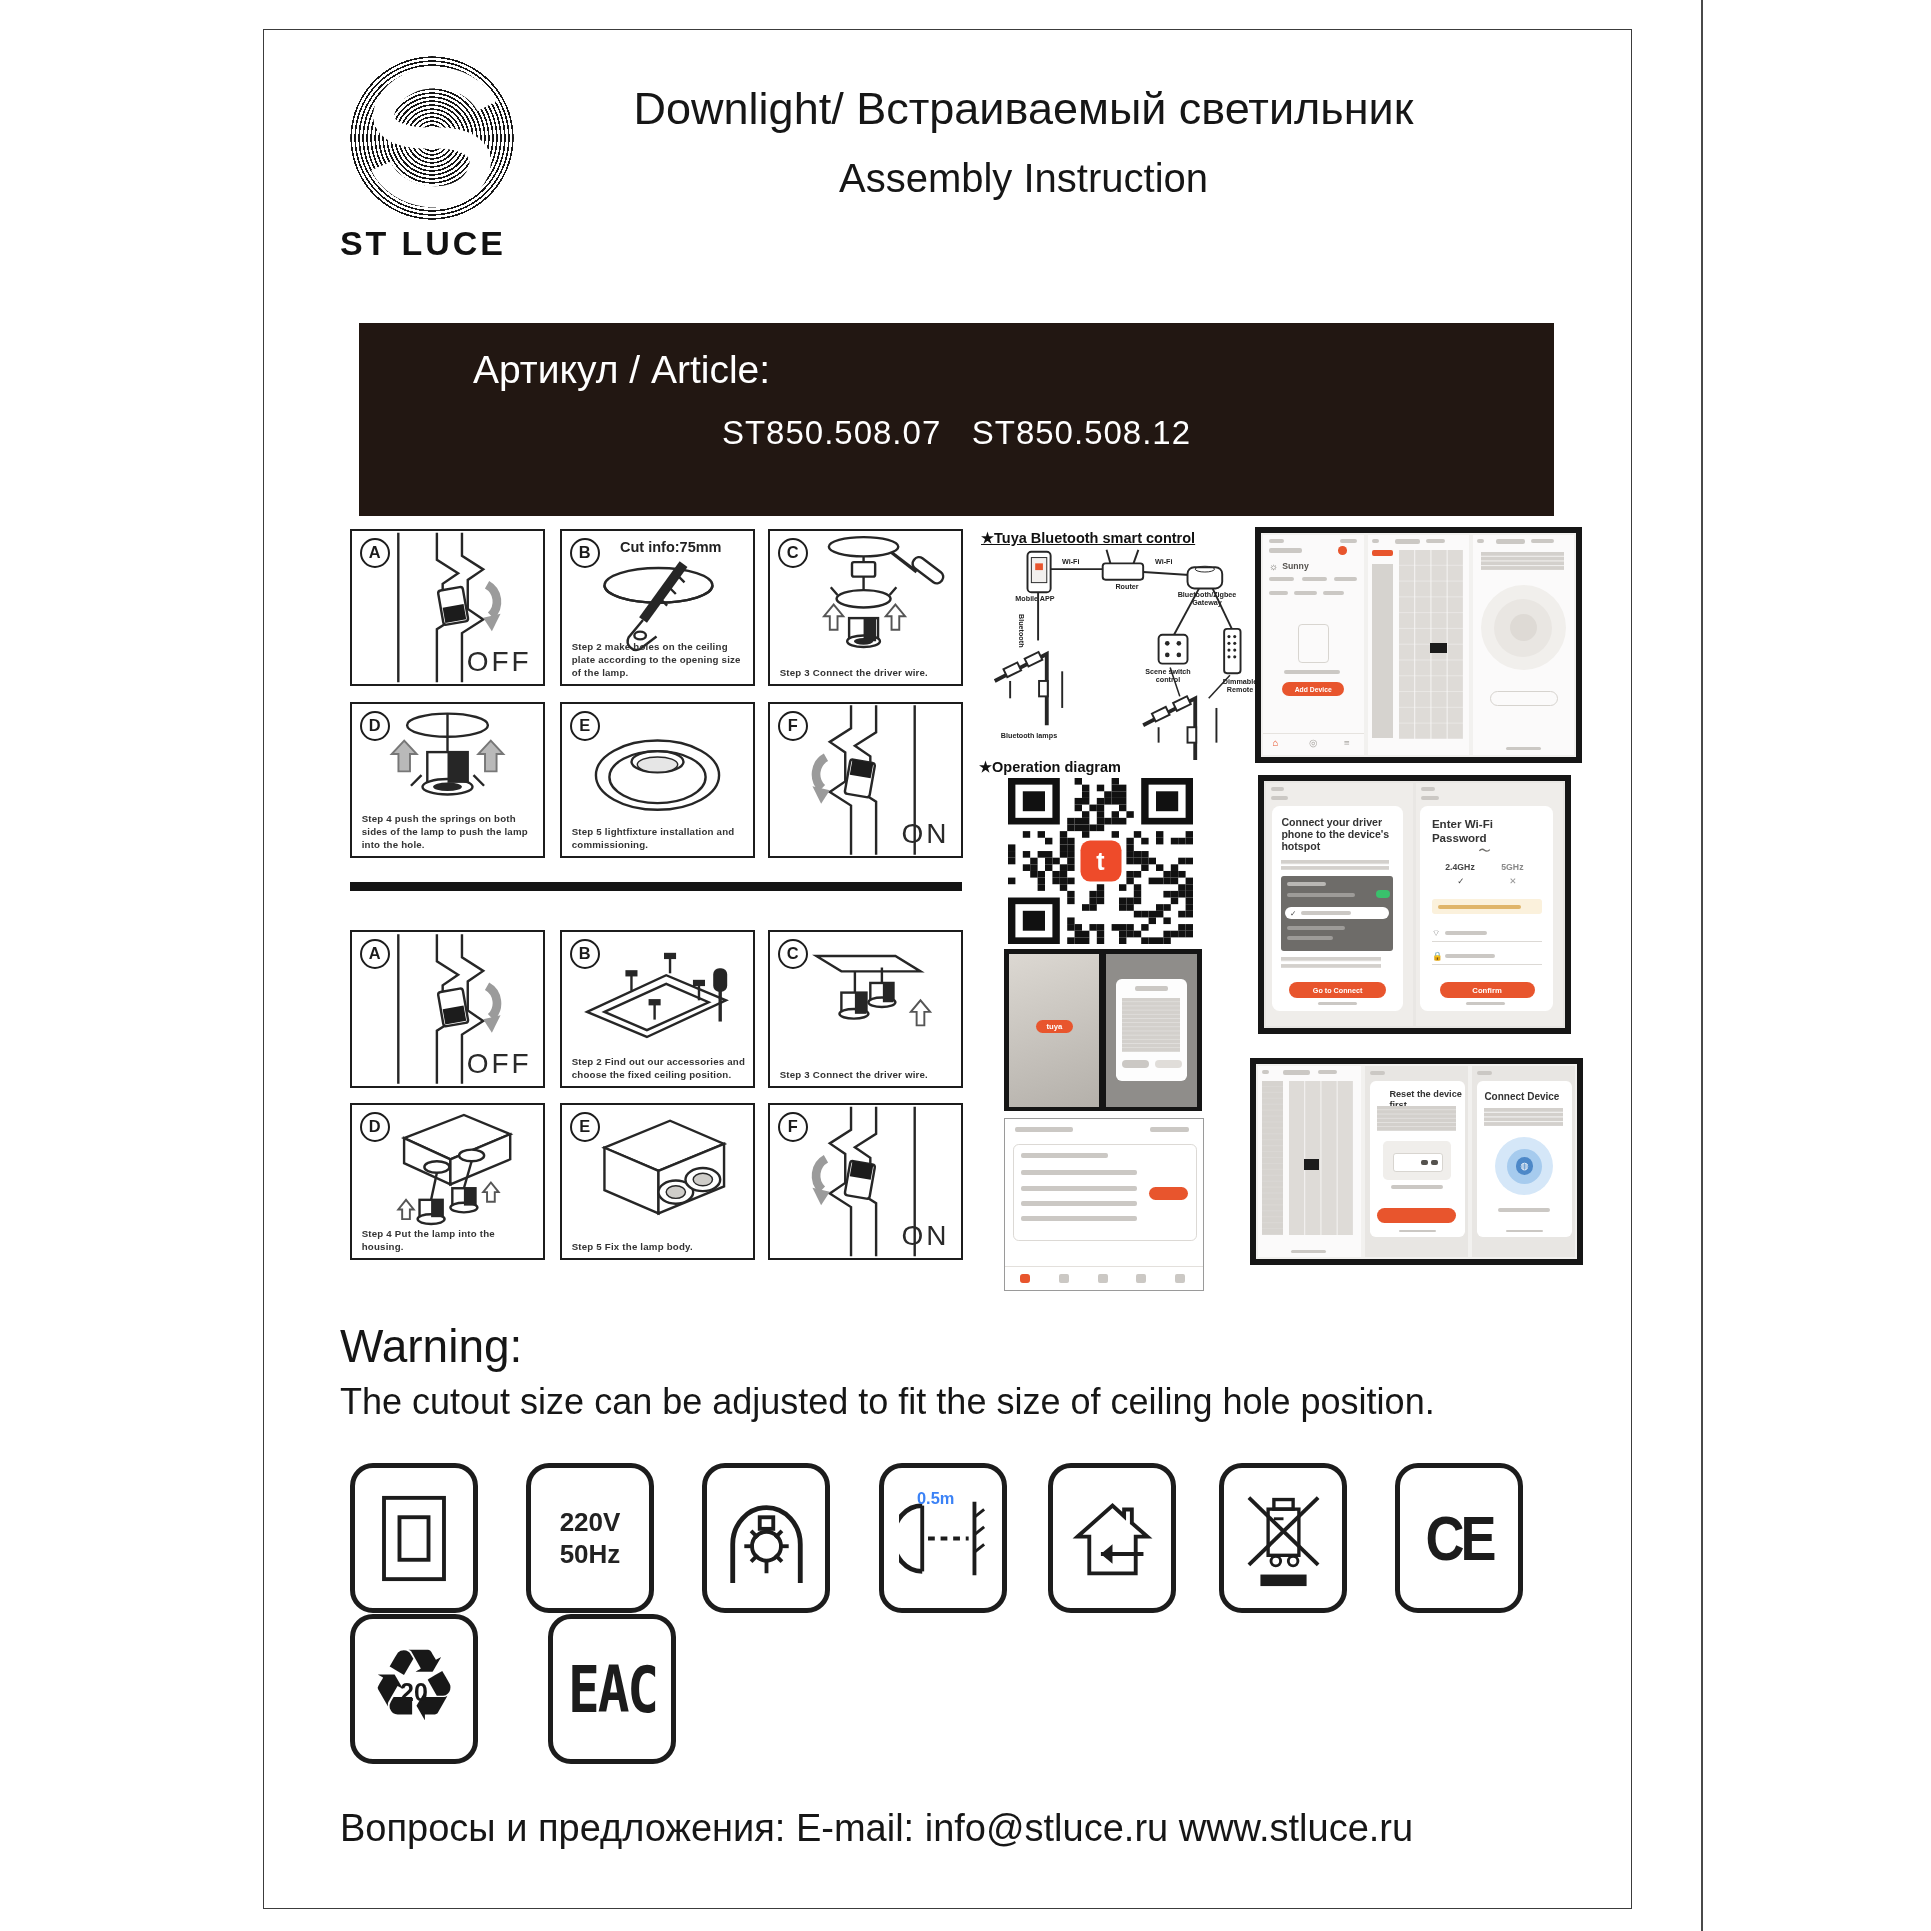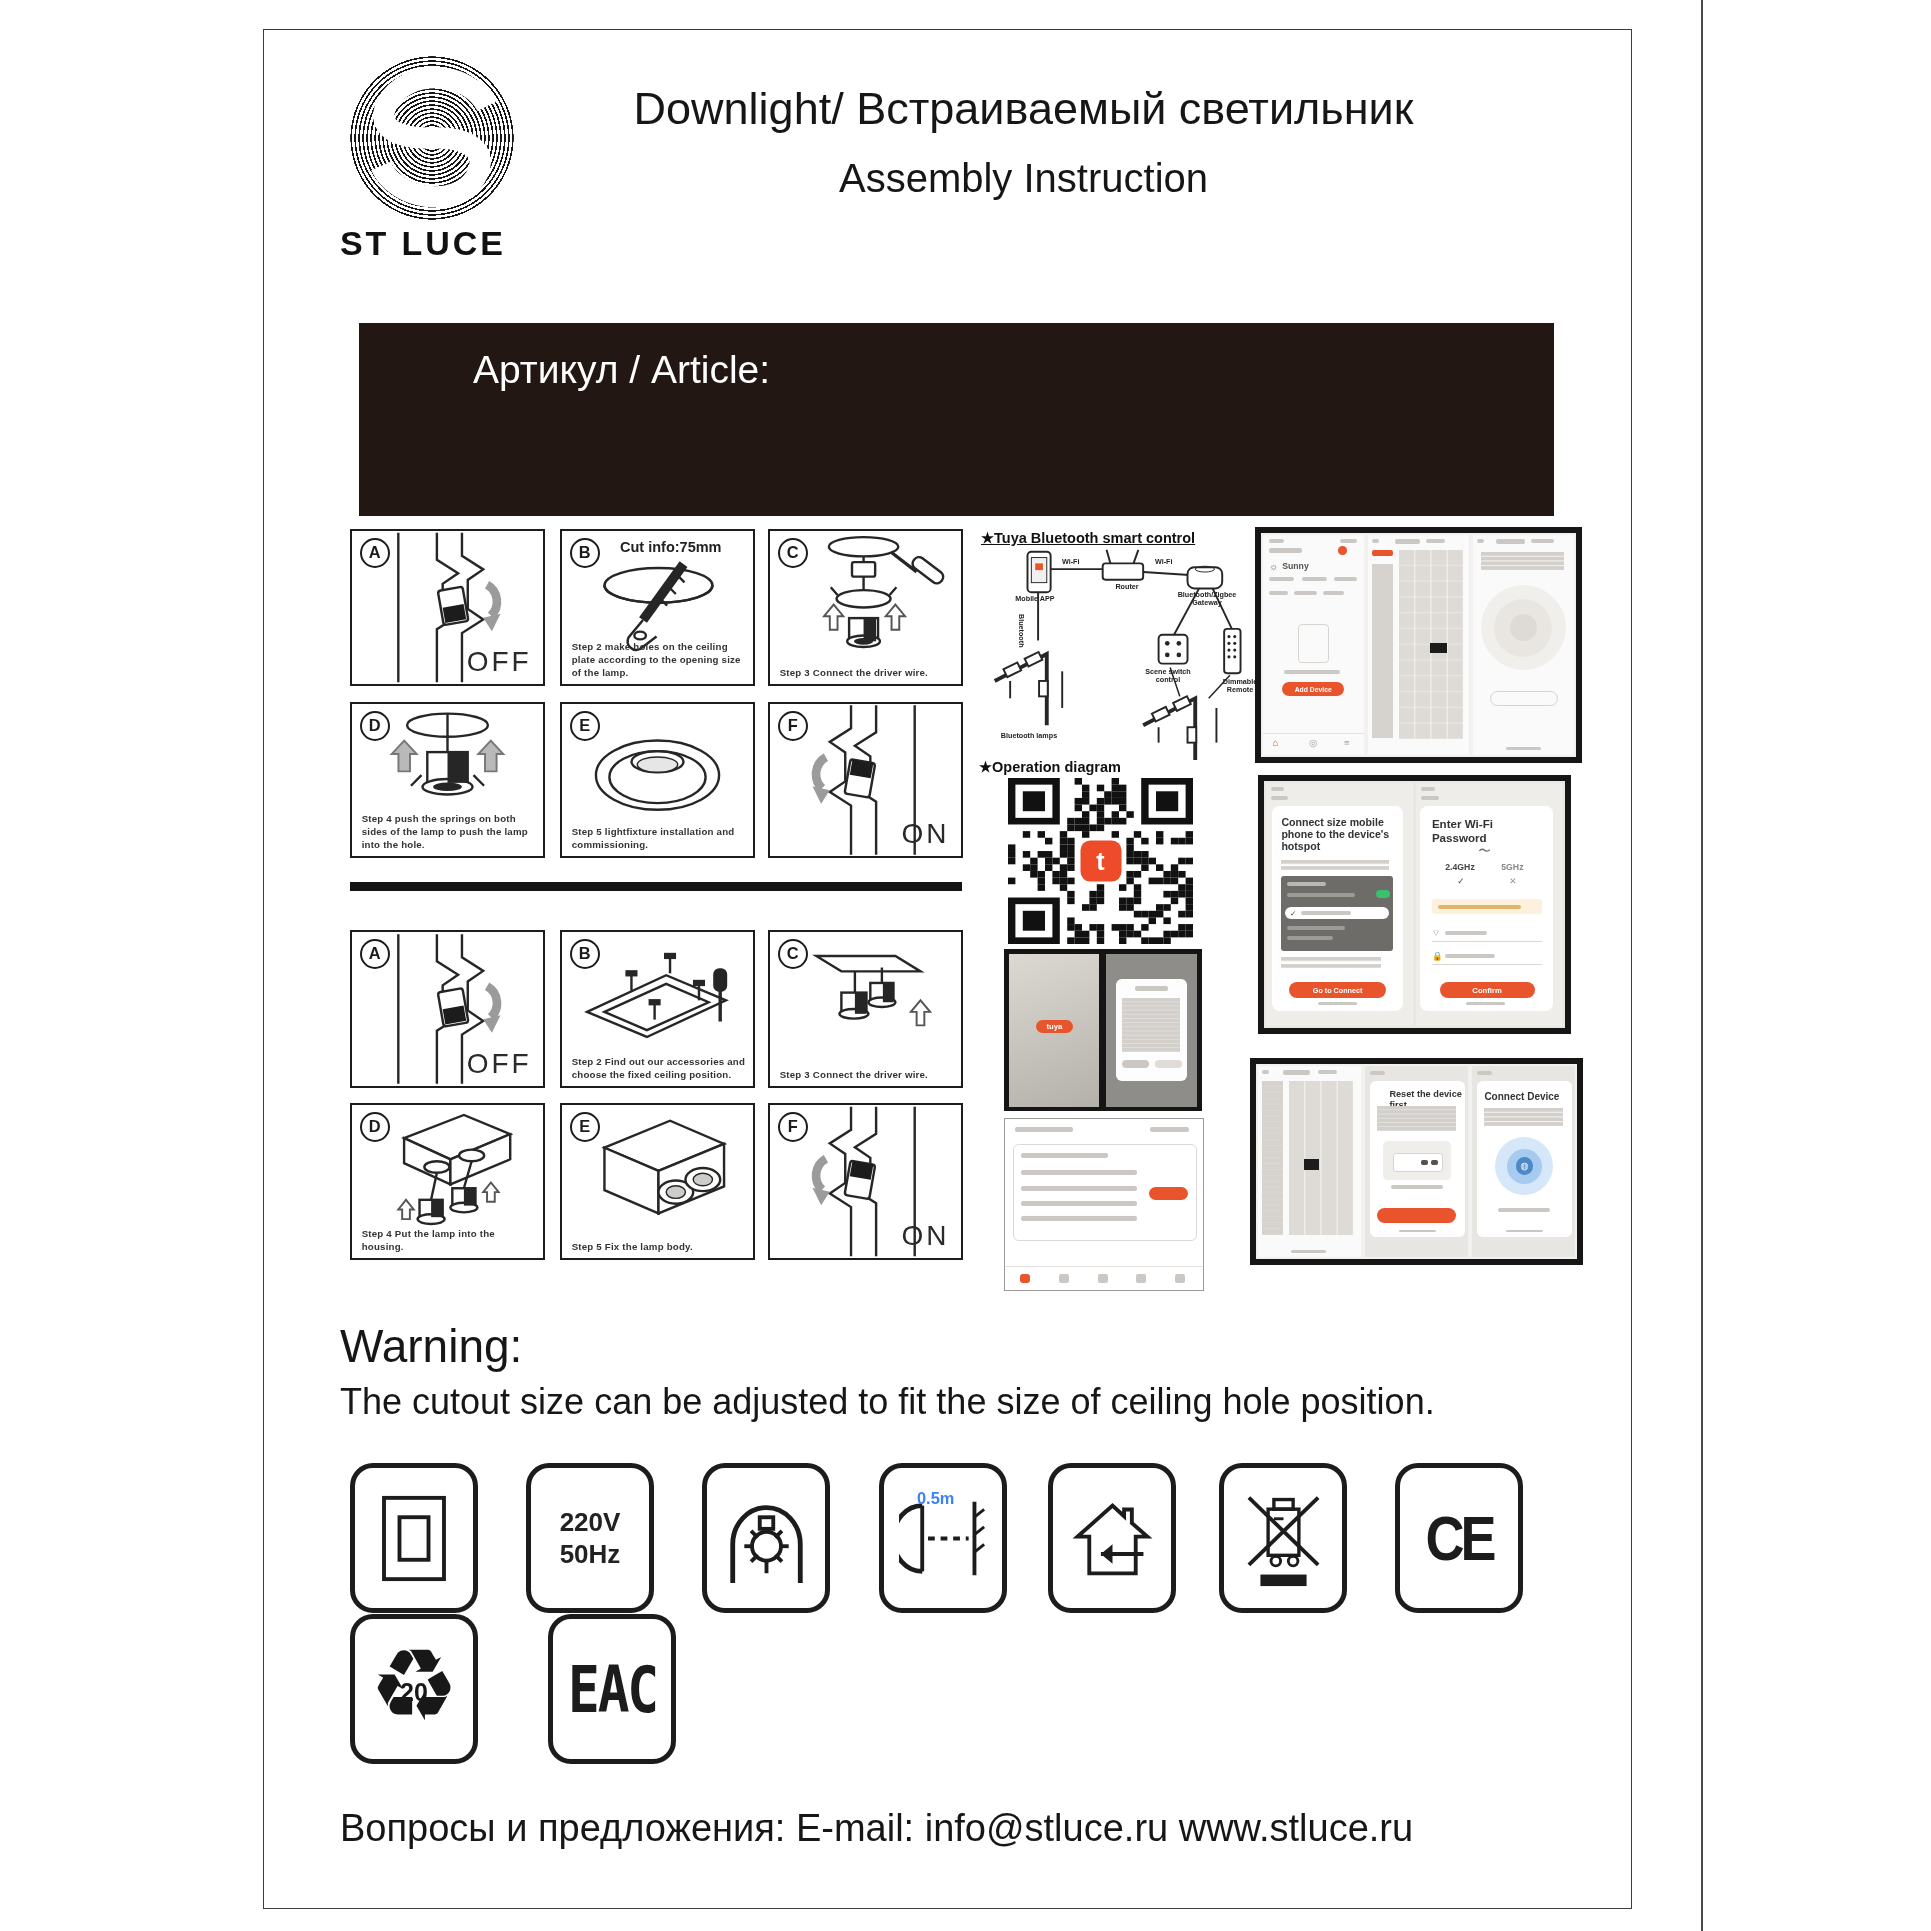--- a/index.html
+++ b/index.html
@@ -72,20 +72,21 @@
   <svg class="sk" viewBox="0 0 170 170">
     <path d="M142 52 C122 14 58 12 38 50 C26 76 52 86 86 85 C122 84 146 98 130 126 C110 158 48 150 32 114" stroke="#fff" fill="none" stroke-width="22"></path>
   </svg>
 </div>
 <div class="brand">ST LUCE</div>
 <div class="title-main">Downlight/ Встраиваемый светильник</div>
 <div class="title-sub">Assembly Instruction</div>
 
 <div class="article-box">
   <div class="article-label">Артикул / Article:</div>
+  <div class="article-row r1">ST850.508.07   ST850.508.12</div>
 </div>
 
 <div class="panel h158" style="left:350px;top:529px;">
   <div class="badge">A</div>
   <svg class="sk" viewBox="0 0 198 155">
     <g class="sline">
       <line x1="48" y1="0" x2="48" y2="155"></line>
       <path d="M88 0 v28 l22 14 -16 11 v22 l16 11 -22 14 v55"></path>
       <path d="M114 0 v24 l22 14 -16 11 v30 l16 11 -22 14 v51"></path>
     </g>
@@ -639,21 +640,21 @@
     <div class="abs" style="left:17.4px;top:156px;width:66px;height:13.5px;border:1px solid #d6d3ce;border-radius:7.7px;"></div>
     <div class="ln" style="left:33px;bottom:4.8px;width:35px;height:2.9px;"></div>
   </div>
 </div>
 
 <div class="shotpanel" style="left:1258px;top:775px;width:301px;height:247px;background:#e9e7e4;">
   <div class="shot" style="background:#efedea;">
     <div class="ln" style="left:4.8px;top:3.9px;width:13.5px;height:3.9px;"></div>
     <div class="ln" style="left:4.8px;top:13.5px;width:17.4px;height:3.9px;"></div>
     <div class="abs" style="left:5.8px;top:23px;width:131px;height:205px;background:#fff;border-radius:7.7px;">
-      <div class="apptitle" style="left:9.7px;top:9.7px;width:114px;font-size:10.6px;">Connect size mobile phone to the device's hotspot</div>
+      <div class="apptitle" style="left:9.7px;top:9.7px;width:114px;font-size:10.6px;">Connect your driver phone to the device's hotspot</div>
       <div class="para" style="left:9.7px;top:54px;width:108px;height:9.7px;"></div>
       <div class="abs" style="left:9.7px;top:70px;width:112px;height:75px;background:#6e6c69;border-radius:2.9px;">
         <div class="ln d" style="left:5.8px;top:5.8px;width:39px;height:3.9px;background:#b9b7b4;"></div>
         <div class="ln d" style="left:5.8px;top:17.4px;width:68px;height:3.9px;background:#9d9b98;"></div>
         <div class="abs" style="left:95px;top:14.5px;width:13.5px;height:7.7px;background:#39c16c;border-radius:3.9px;"></div>
         <div class="abs" style="left:3.9px;top:31px;width:104px;height:12.6px;background:#fff;border-radius:6.8px;">
           <div class="abs" style="left:4.8px;top:1.9px;font-size:7.7px;color:#444;">✓</div>
           <div class="ln" style="left:15.4px;top:3.9px;width:50px;height:3.9px;"></div>
         </div>
         <div class="ln d" style="left:5.8px;top:50px;width:58px;height:3.9px;background:#9d9b98;"></div>

